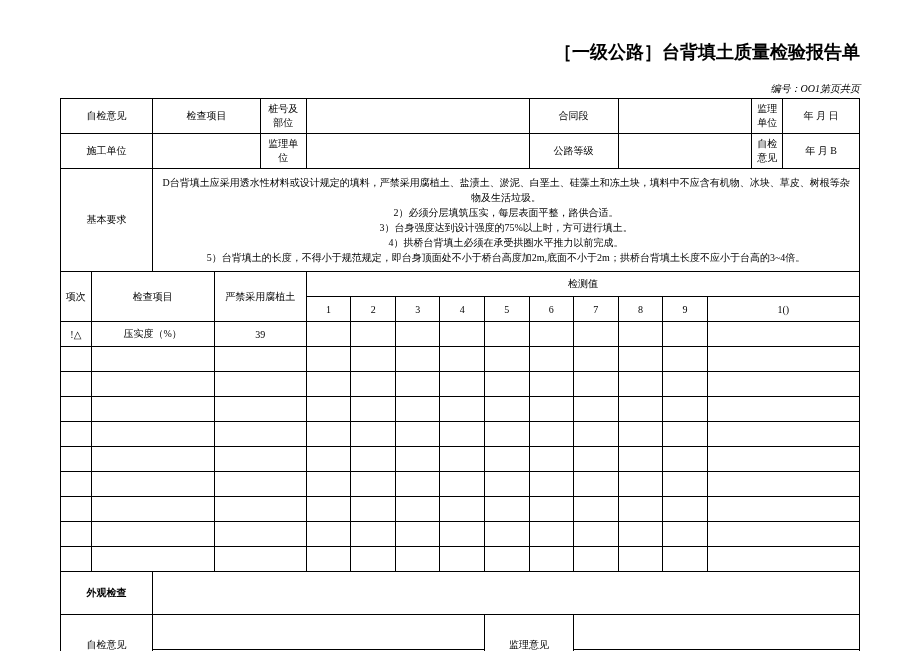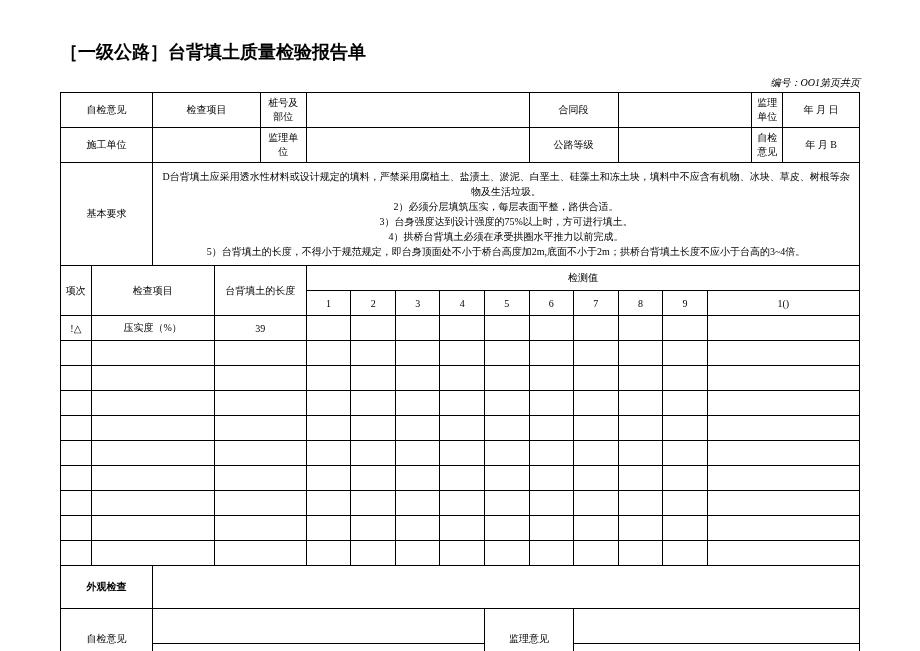--- a/index.html
+++ b/index.html
@@ -4,24 +4,24 @@
 <style>
   body {
     font-family: "SimSun", "宋体", serif;
     font-size: 10px;
     margin: 0;
     padding: 40px 60px;
     background: #fff;
     color: #000;
   }
   .title {
-    text-align: left;
+    text-align: right;
     font-size: 18px;
     font-weight: bold;
-    margin-bottom: 12px;
+    margin-bottom: 18px;
   }
   .doc-number {
     text-align: right;
     font-size: 10px;
     margin-bottom: 2px;
     font-style: italic;
   }
   table {
     border-collapse: collapse;
     width: 100%;
@@ -102,21 +102,21 @@
     <td colspan="16" class="req-cell" style="white-space:pre-line">D台背填土应采用透水性材料或设计规定的填料，严禁采用腐植土、盐渍土、淤泥、白垩土、硅藻土和冻土块，填料中不应含有机物、冰块、草皮、树根等杂物及生活垃圾。
 2）必须分层填筑压实，每层表面平整，路供合适。
 3）台身强度达到设计强度的75%以上时，方可进行填土。
 4）拱桥台背填土必须在承受拱圈水平推力以前完成。
 5）台背填土的长度，不得小于规范规定，即台身顶面处不小于桥台高度加2m,底面不小于2m；拱桥台背填土长度不应小于台高的3~4倍。</td>
   </tr>
 
   <tr>
     <td rowspan="2" class="label-cell">项次</td>
     <td rowspan="2" colspan="2" class="label-cell">检查项目</td>
-    <td rowspan="2" colspan="2" class="label-cell">台背填土的长度</td>
+    <td rowspan="2" colspan="2" class="label-cell">严禁采用腐植土</td>
     <td colspan="13" class="label-cell">检测值</td>
   </tr>
   <tr>
     <td>1</td>
     <td>2</td>
     <td>3</td>
     <td>4</td>
     <td>5</td>
     <td>6</td>
     <td>7</td>

